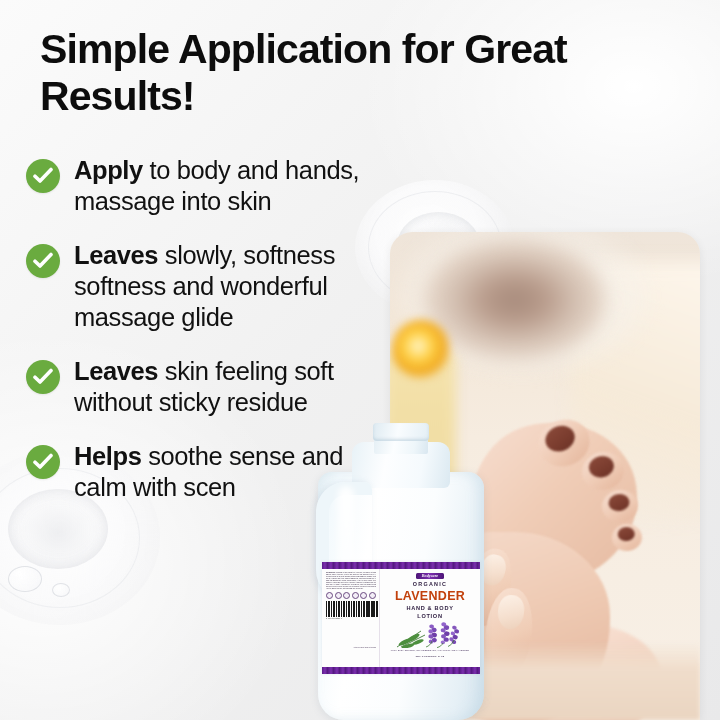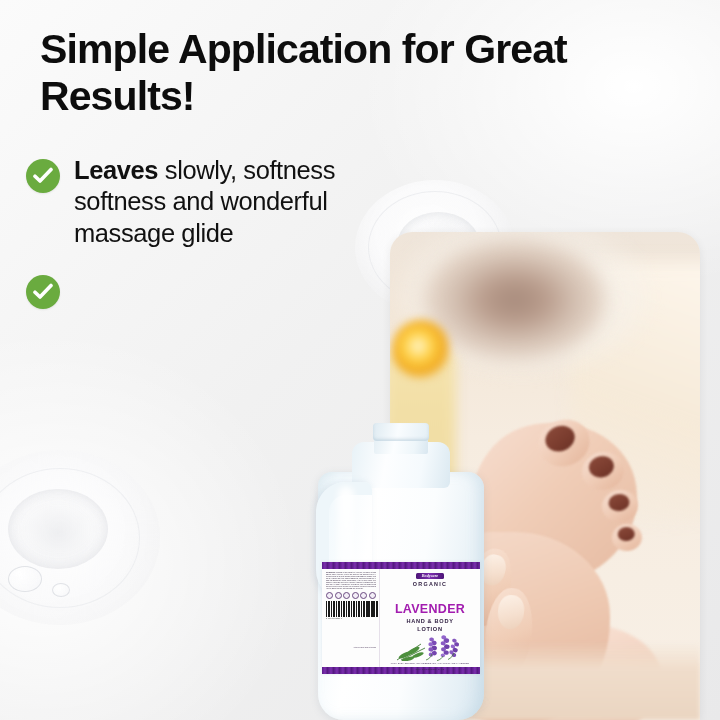--- a/index.html
+++ b/index.html
@@ -286,22 +286,22 @@
     font-family:"Liberation Serif", serif;
     font-style:italic; font-weight:bold;
     font-size:4px; color:#ffffff; letter-spacing:0.1px;
     line-height:1;
   }
   .lbl-organic {
     font-size:5.4px; font-weight:bold; color:#2b1a3d;
     letter-spacing:1.3px; line-height:1.1;
   }
   .lbl-lavender {
-    font-size:12.5px; font-weight:bold; color:#a21caf;
-    letter-spacing:0.3px; line-height:1.05; margin-top:16px;
+    font-size:12.5px; font-weight:bold; color:#c2410c;
+    letter-spacing:0.3px; line-height:1.05; margin-top:3px;
   }
   .lbl-hb {
     font-size:5.6px; font-weight:bold; color:#2b1a3d;
     letter-spacing:0.7px; line-height:1.35; text-align:center; margin-top:1px;
   }
   .sprig { position:relative; width:78px; height:26px; margin-top:1px; }
   .lbl-sub {
     font-size:2.3px; color:#4a3560; text-align:center;
     line-height:1.55; margin-top:1.5px; letter-spacing:0.1px;
   }
@@ -462,31 +462,48 @@
         </div>
 
         <div class="lbl-sub">WITH SHEA BUTTER, GRAPESEED OIL, VITAMIN E AND LAVENDER</div>
         <div class="lbl-net">NET CONTENTS: 8 OZ</div>
       </div>
     </div>
   </div>
 </div>
 
 <div class="bullets">
-
   <div class="bullet">
     <div class="check-circle">
       <svg width="20" height="18" viewBox="0 0 20 18">
           <path d="M2 9.2 L7 14 L18 2.5" stroke="#ffffff" stroke-width="3.6" fill="none" stroke-linecap="round" stroke-linejoin="round"></path>
         </svg>
     </div>
-    <div class="bullet-text"><b>Leaves</b><span> slowly, softness softness and wonderful massage glide</span></div>
+    <div class="bullet-text"><b>Apply</b><span> to body and hands, massage into skin</span></div>
   </div>
-
 
   <div class="bullet">
     <div class="check-circle">
       <svg width="20" height="18" viewBox="0 0 20 18">
           <path d="M2 9.2 L7 14 L18 2.5" stroke="#ffffff" stroke-width="3.6" fill="none" stroke-linecap="round" stroke-linejoin="round"></path>
         </svg>
     </div>
+    <div class="bullet-text"><b>Leaves</b><span> slowly, softness softness and wonderful massage glide</span></div>
+  </div>
+
+  <div class="bullet">
+    <div class="check-circle">
+      <svg width="20" height="18" viewBox="0 0 20 18">
+          <path d="M2 9.2 L7 14 L18 2.5" stroke="#ffffff" stroke-width="3.6" fill="none" stroke-linecap="round" stroke-linejoin="round"></path>
+        </svg>
+    </div>
+    <div class="bullet-text"><b>Leaves</b><span> skin feeling soft without sticky residue</span></div>
+  </div>
+
+  <div class="bullet">
+    <div class="check-circle">
+      <svg width="20" height="18" viewBox="0 0 20 18">
+          <path d="M2 9.2 L7 14 L18 2.5" stroke="#ffffff" stroke-width="3.6" fill="none" stroke-linecap="round" stroke-linejoin="round"></path>
+        </svg>
+    </div>
+    <div class="bullet-text"><b>Helps</b><span> soothe sense and calm with scen</span></div>
   </div>
 </div>
 
 </body></html>

